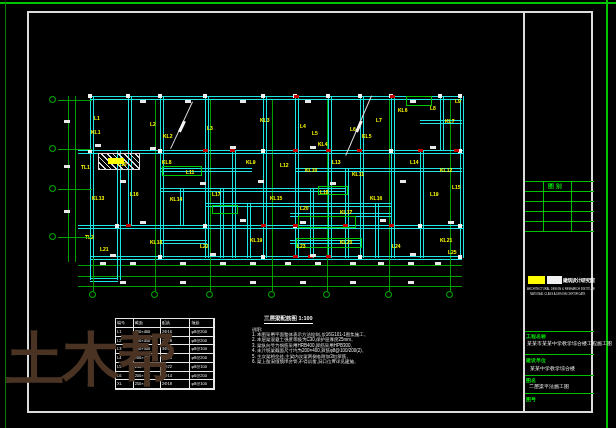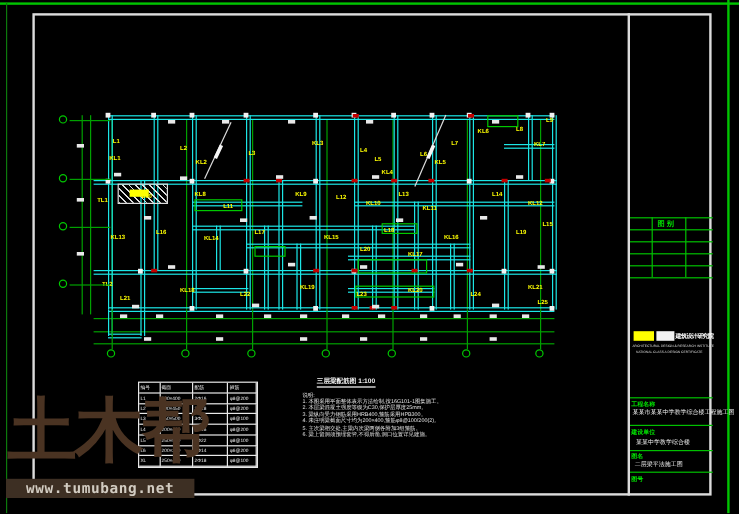--- a/index.html
+++ b/index.html
@@ -370,15 +370,14 @@
 
   <div class="abs tb-green fld-l1">工程名称</div>
   <div class="abs tb-white fld-v1">某某市某某中学教学综合楼工程施工图</div>
   <div class="abs tb-green fld-l2">建设单位</div>
   <div class="abs tb-white fld-v2">某某中学教学综合楼</div>
   <div class="abs tb-green fld-l3">图名</div>
   <div class="abs tb-white fld-v3">二层梁平法施工图</div>
   <div class="abs tb-green fld-l4">图号</div>
 
   <div id="wm-big" class="abs">土木帮</div>
-  <div id="wm-band" class="abs">www.tumubang.net</div>
 
 </div>
 
 </body></html>

